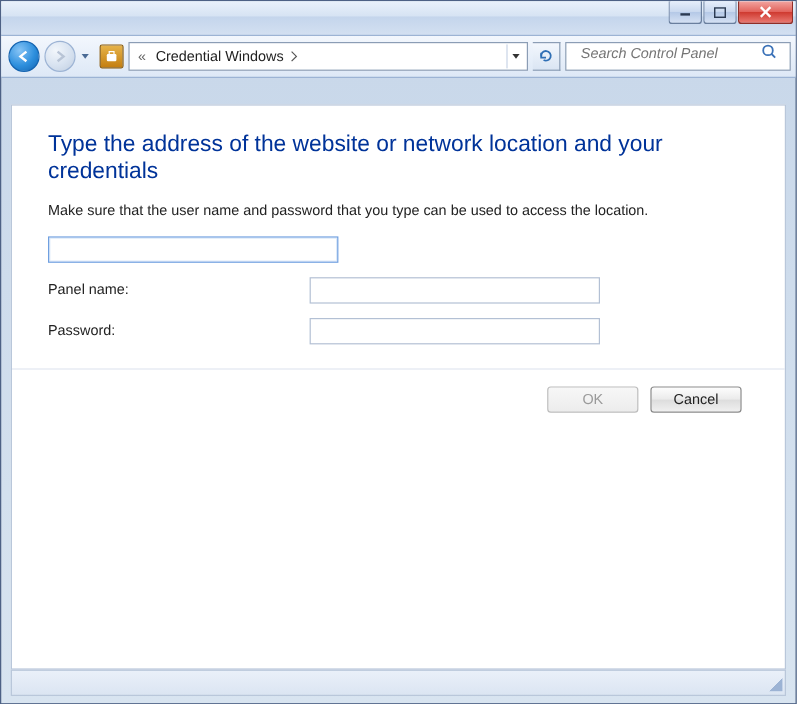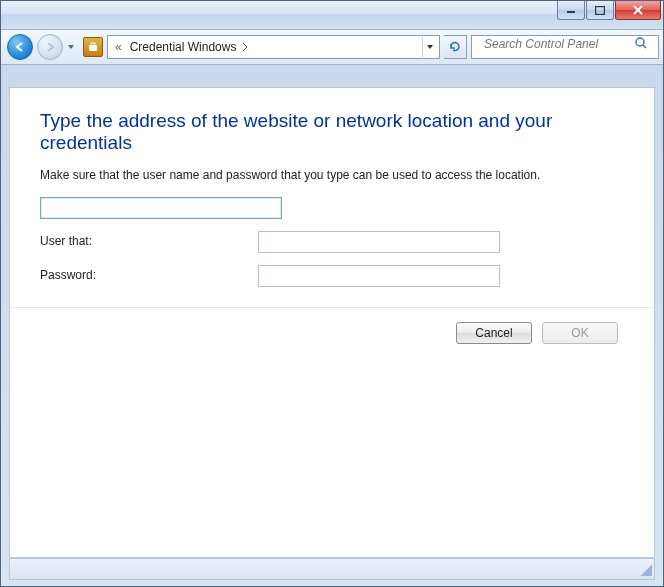--- a/index.html
+++ b/index.html
@@ -317,34 +317,34 @@
   <div class="content-wrap">
     <div class="content">
       <h1 class="page-title">Type the address of the website or network location and your credentials</h1>
       <div class="intro">Make sure that the user name and password that you type can be used to access the location.</div>
 
       <div class="form-row first">
         <input type="text" value="" style="">
       </div>
 
       <div class="form-row">
-        <div class="lbl">User that:</div>
+        <div class="lbl">Panel name:</div>
         <input type="text" value="" style="">
       </div>
 
       <div class="form-row">
         <div class="lbl">Password:</div>
         <input type="password" value="" style="">
       </div>
 
       <hr class="hr">
 
       <div class="button-row">
+        <button class="btn" disabled="">OK</button>
         <button class="btn">Cancel</button>
-        <button class="btn" disabled="">OK</button>
       </div>
     </div>
   </div>
 
   <div class="statusbar">
     <div class="resize-grip"></div>
   </div>
 
 </div>
 

